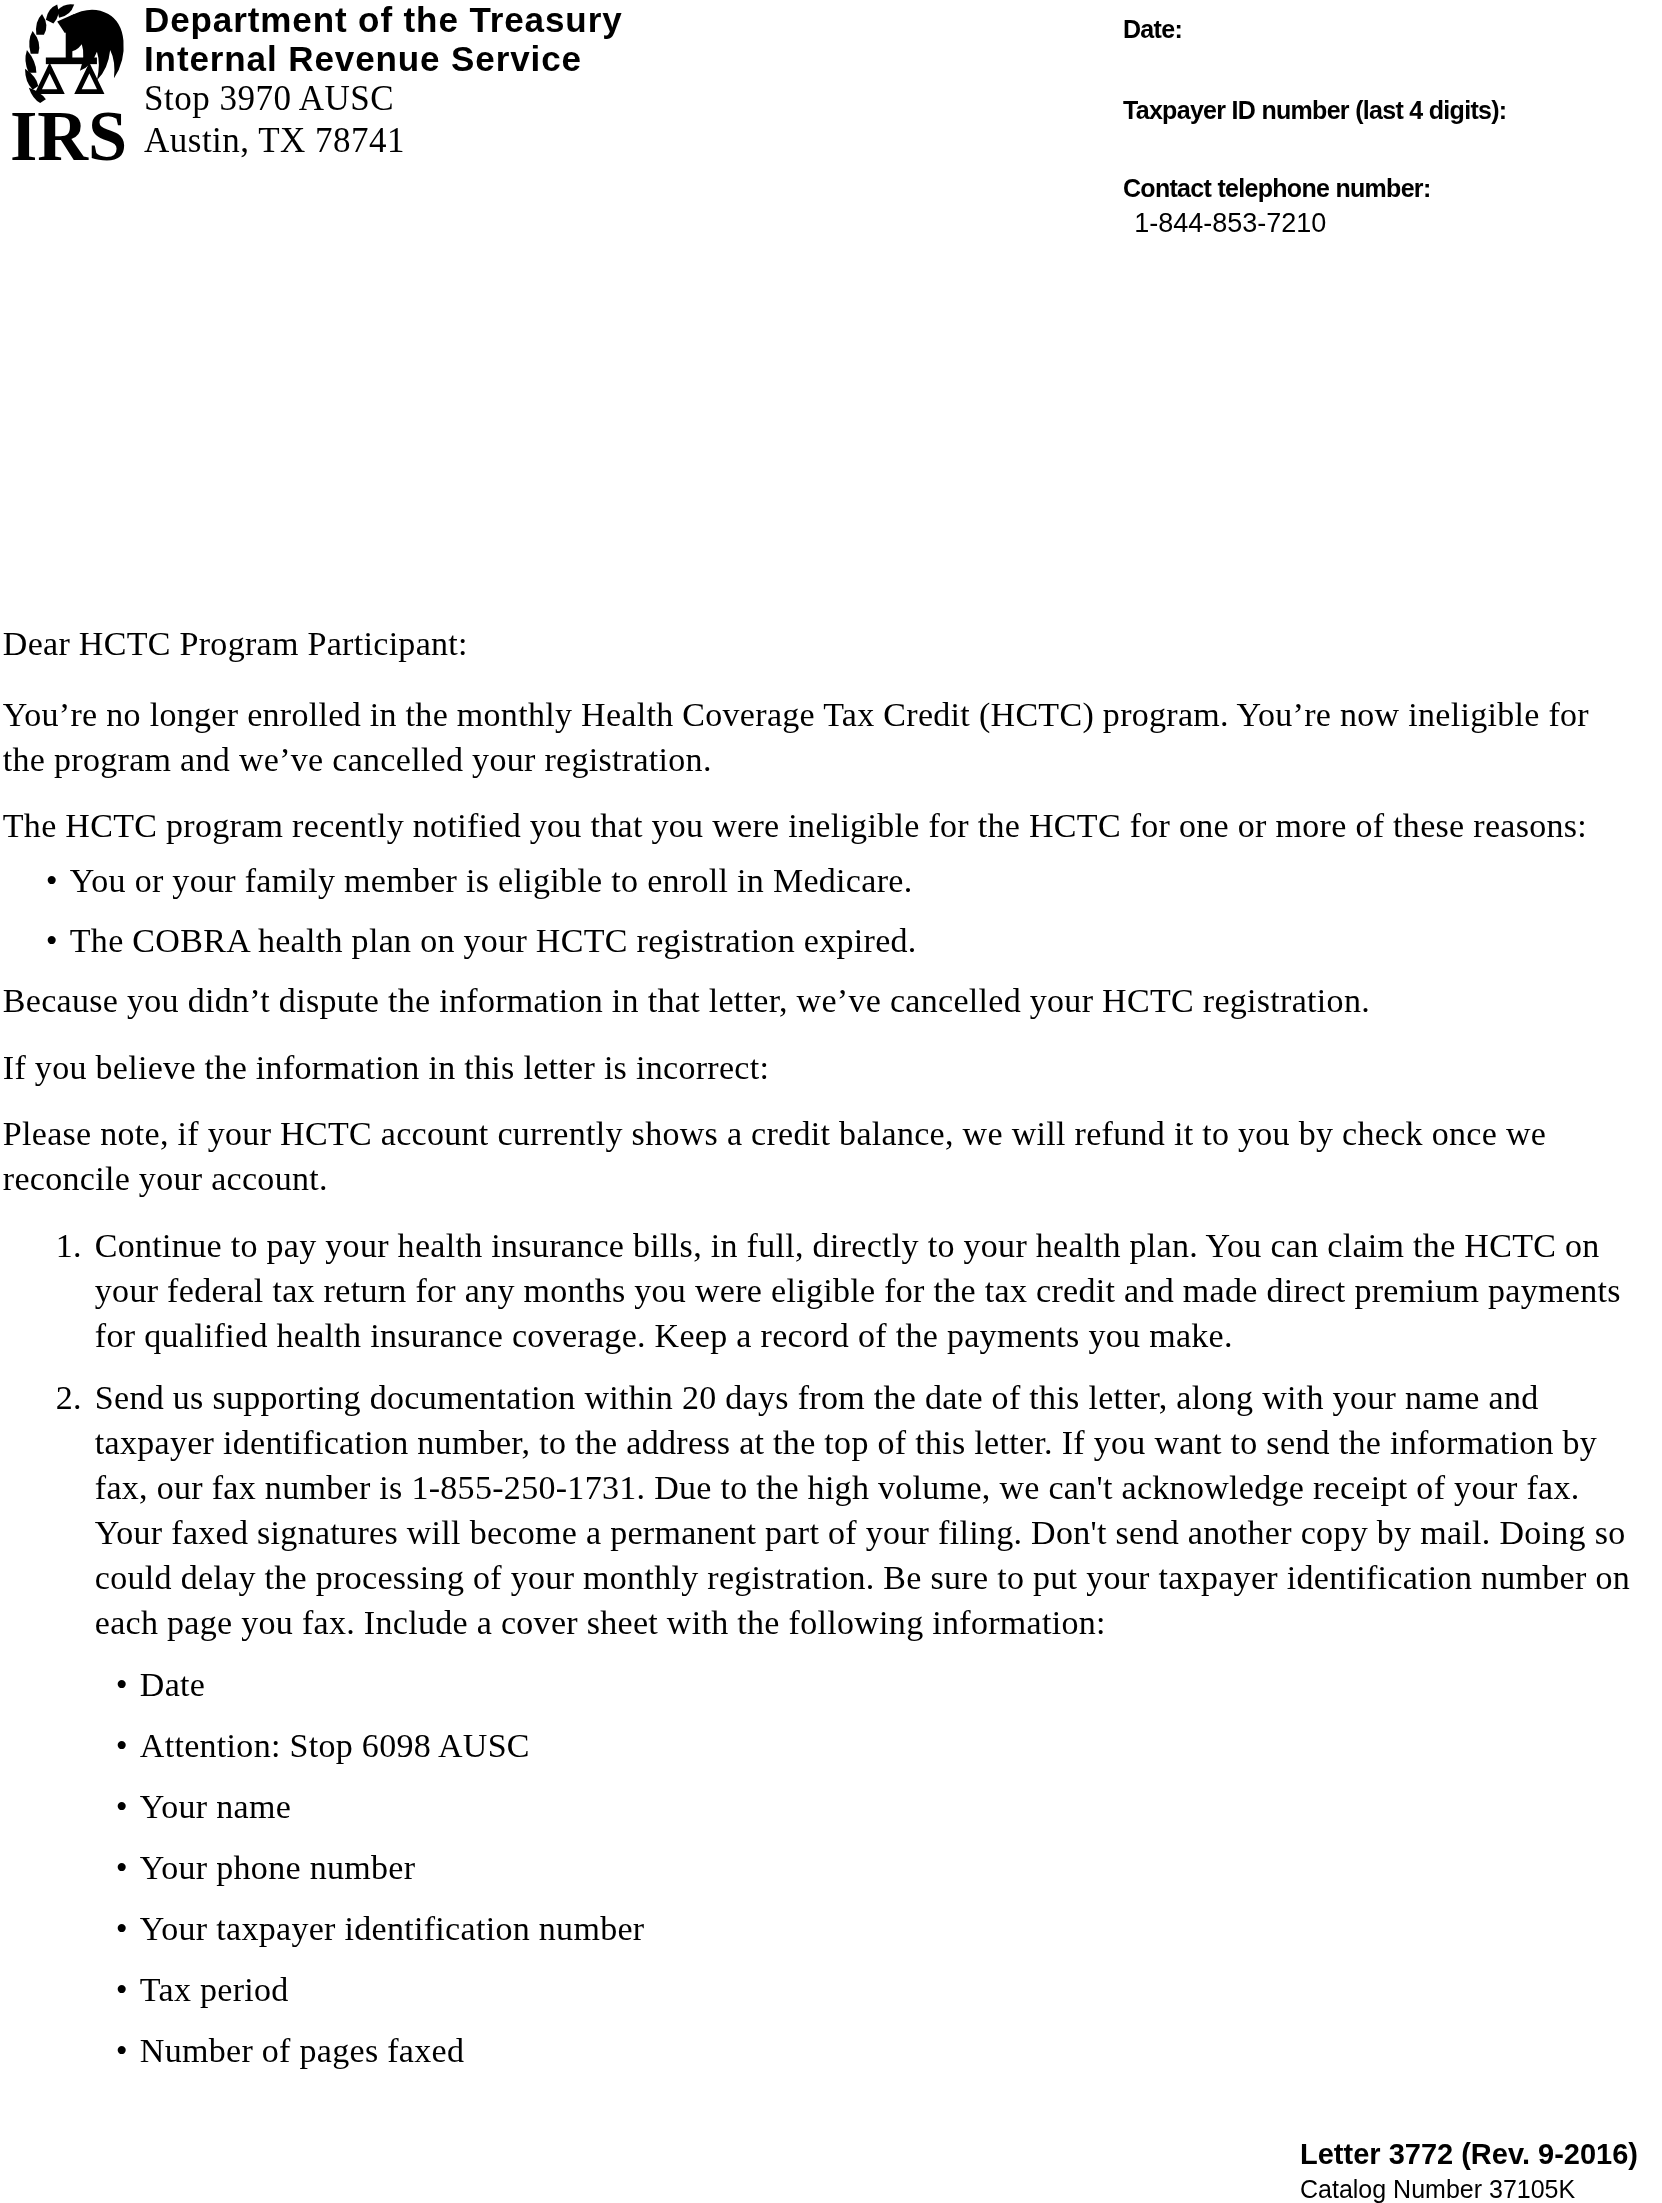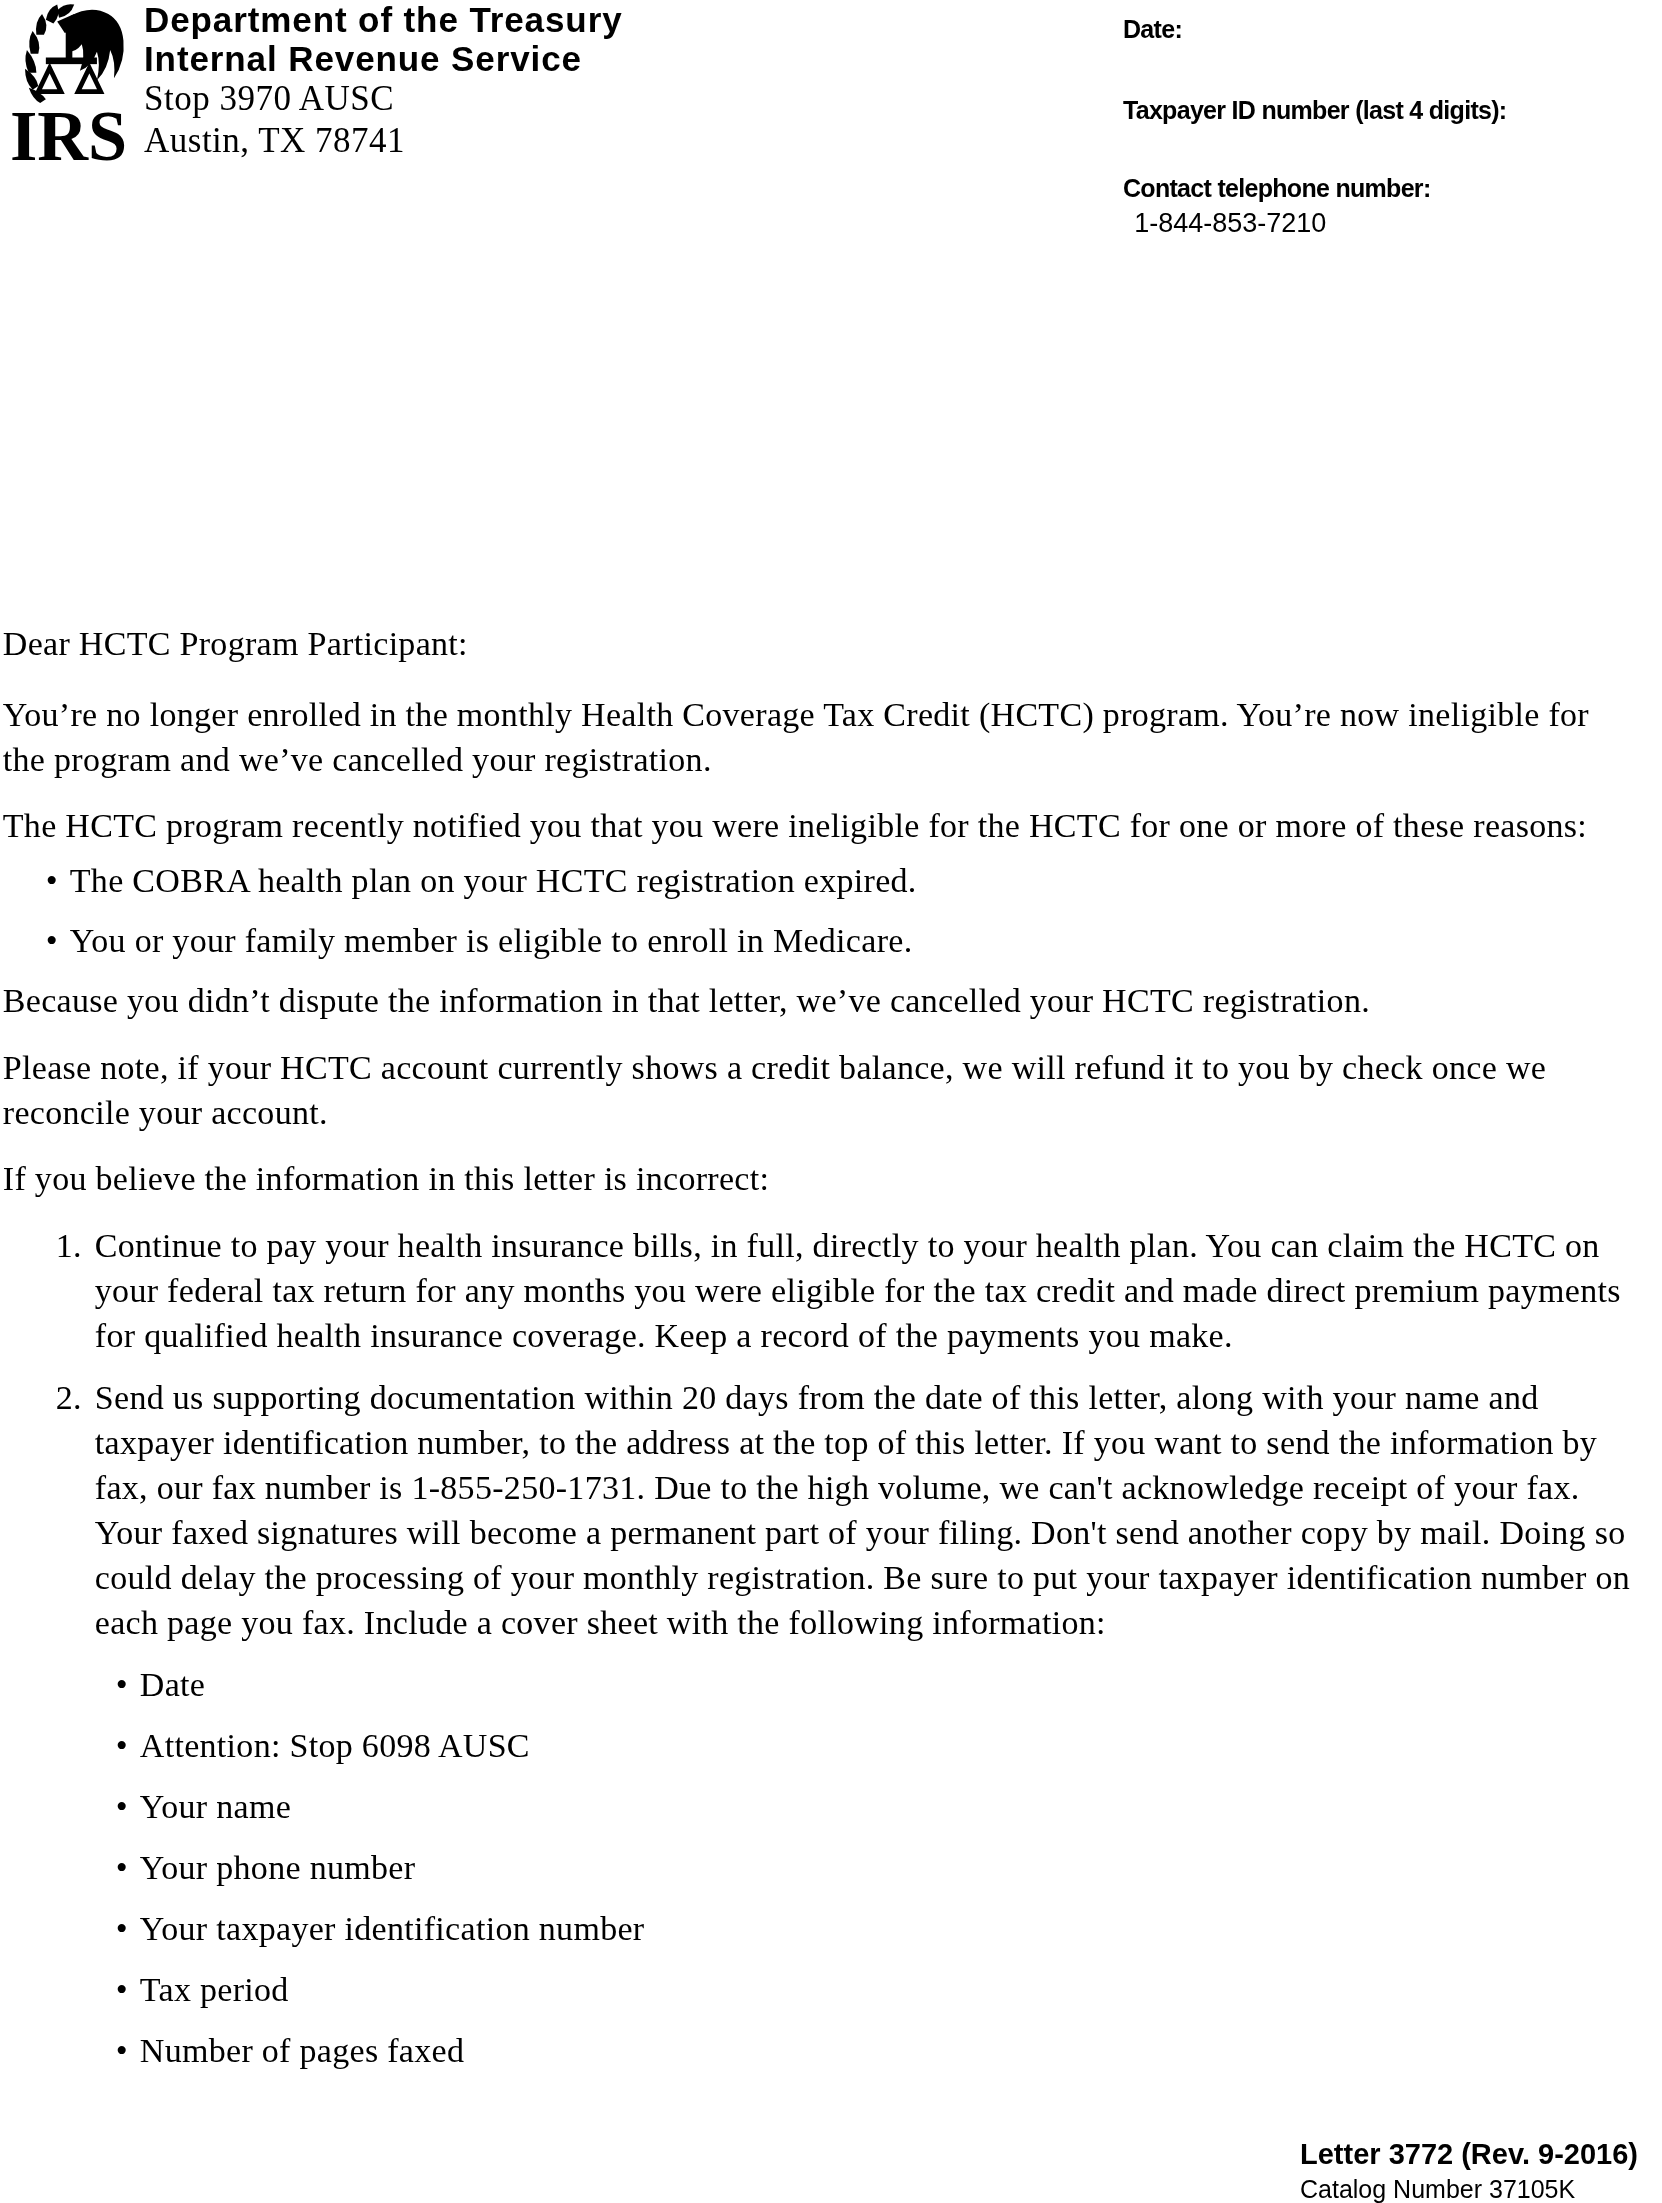--- a/index.html
+++ b/index.html
@@ -206,29 +206,29 @@
 
   <div class="letter">
 
     <p class="salutation">Dear HCTC Program Participant:</p>
 
     <p>You’re no longer enrolled in the monthly Health Coverage Tax Credit (HCTC) program. You’re now ineligible for the program and we’ve cancelled your registration.</p>
 
     <p class="para-notified">The HCTC program recently notified you that you were ineligible for the HCTC for one or more of these reasons:</p>
 
     <ul class="reasons">
+      <li>You or your family member is eligible to enroll in Medicare.</li>
       <li>The COBRA health plan on your HCTC registration expired.</li>
-      <li>You or your family member is eligible to enroll in Medicare.</li>
     </ul>
 
     <p>Because you didn’t dispute the information in that letter, we’ve cancelled your HCTC registration.</p>
 
+    <p>If you believe the information in this letter is incorrect:</p>
+
     <p>Please note, if your HCTC account currently shows a credit balance, we will refund it to you by check once we reconcile your account.</p>
-
-    <p>If you believe the information in this letter is incorrect:</p>
 
     <ol class="steps">
       <li>Continue to pay your health insurance bills, in full, directly to your health plan. You can claim the HCTC on your federal tax return for any months you were eligible for the tax credit and made direct premium payments for qualified health insurance coverage. Keep a record of the payments you make.</li>
       <li>Send us supporting documentation within 20 days from the date of this letter, along with your name and taxpayer identification number, to the address at the top of this letter. If you want to send the information by fax, our fax number is 1-855-250-1731. Due to the high volume, we can't acknowledge receipt of your fax. Your faxed signatures will become a permanent part of your filing. Don't send another copy by mail. Doing so could delay the processing of your monthly registration. Be sure to put your taxpayer identification number on each page you fax. Include a cover sheet with the following information:</li>
     </ol>
 
     <ul class="cover-sheet">
       <li>Date</li>
       <li>Attention: Stop 6098 AUSC</li>
       <li>Your name</li>

